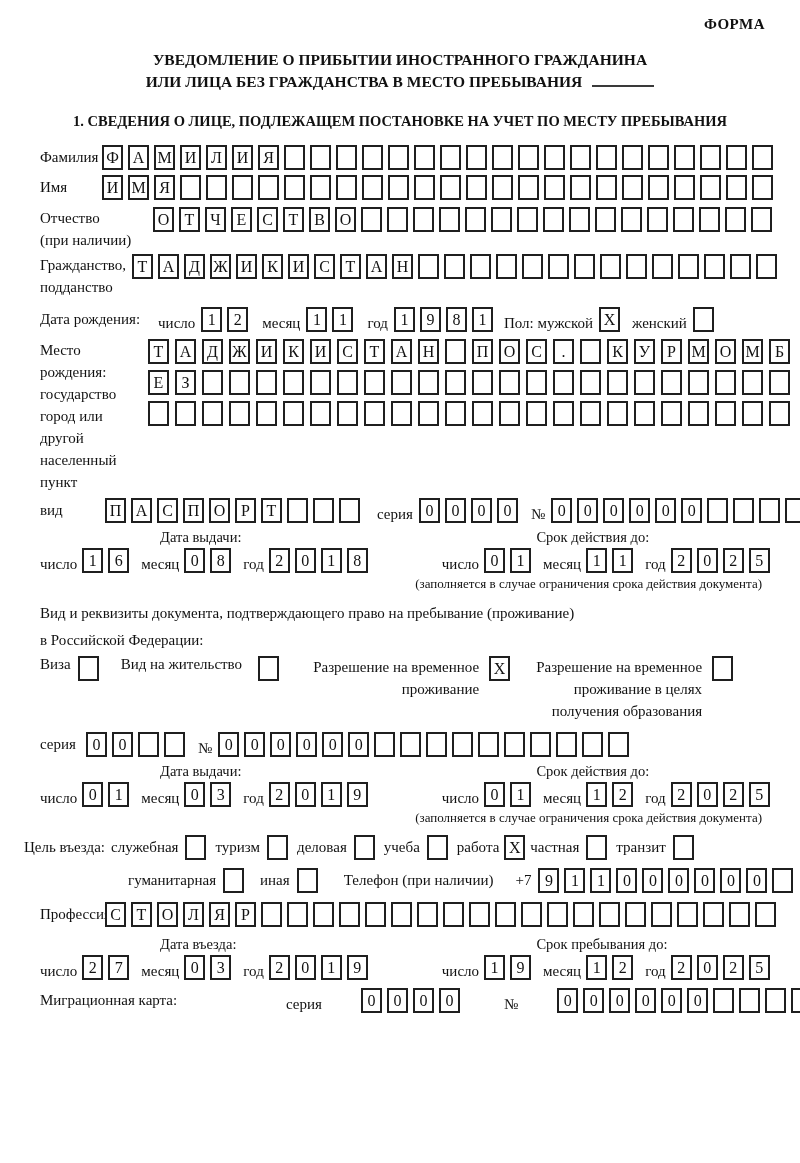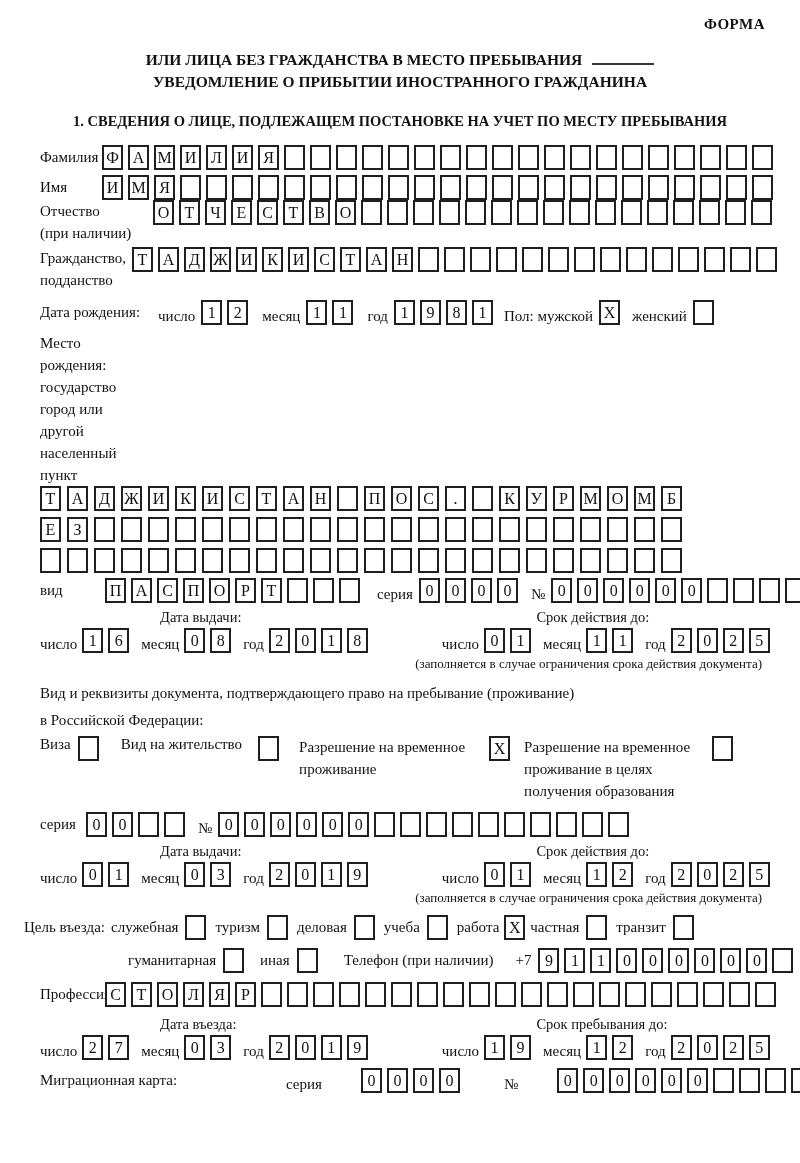--- a/index.html
+++ b/index.html
@@ -26,37 +26,37 @@
   #sec1{margin-top:20px;text-align:center;font-weight:bold;font-size:14.5px;}
 
   .center-head{margin-top:4px;text-align:center;font-weight:bold;font-size:14px;}
   .sub-labels{display:flex;font-size:14.5px;margin-top:6px;padding-left:40px;}
   .note-right{margin-top:3px;text-align:right;padding-right:38px;font-size:13px;}
   .para{padding-left:40px;font-size:15px;line-height:27px;margin-top:8px;}
 
   .opt-label{font-size:15px;flex:none;}
   .opt-box{margin-left:7px;flex:none;}
   .cbx .cell{margin-right:0;}
-  .center-lbl{text-align:left;font-size:15px;line-height:22px;flex:none;}
+  .center-lbl{text-align:right;font-size:15px;line-height:22px;flex:none;}
 
   .date-group{display:flex;align-items:center;}
   .date-group .word{margin-right:5px;}
   .date-group .cells{margin-right:7px;}
 </style>
 </head>
 <body>
 
 <div class="page">
 
 
   <div id="forma">ФОРМА</div>
 
   <div id="title">
+    <div>УВЕДОМЛЕНИЕ О ПРИБЫТИИ ИНОСТРАННОГО ГРАЖДАНИНА</div>
     <div><span>ИЛИ ЛИЦА БЕЗ ГРАЖДАНСТВА В МЕСТО ПРЕБЫВАНИЯ</span><span class="blankline"></span></div>
-    <div>УВЕДОМЛЕНИЕ О ПРИБЫТИИ ИНОСТРАННОГО ГРАЖДАНИНА</div>
   </div>
 
   <div id="sec1">1. СВЕДЕНИЯ О ЛИЦЕ, ПОДЛЕЖАЩЕМ ПОСТАНОВКЕ НА УЧЕТ ПО МЕСТУ ПРЕБЫВАНИЯ</div>
 
   <div class="row" style="margin-top:15px;">
     <span class="lbl" style="width:62px;">Фамилия</span>
     <span class="cells">
         <span class="cell">Ф</span>
         <span class="cell">А</span>
         <span class="cell">М</span>
@@ -111,21 +111,21 @@
         <span class="cell"></span>
         <span class="cell"></span>
         <span class="cell"></span>
         <span class="cell"></span>
         <span class="cell"></span>
         <span class="cell"></span>
         <span class="cell"></span>
       </span>
   </div>
 
-  <div class="row row-top" style="margin-top:0;">
+  <div class="row row-top" style="margin-top:7px;">
     <span class="lbl lbl-stack" style="width:113px;">
       <span>Отчество</span><br>
       <span>(при наличии)</span>
     </span>
     <span class="cells">
         <span class="cell">О</span>
         <span class="cell">Т</span>
         <span class="cell">Ч</span>
         <span class="cell">Е</span>
         <span class="cell">С</span>
@@ -207,21 +207,21 @@
     <span class="word">Пол: мужской</span>
     <span class="cells cbx" style="margin-right:12px;">
         <span class="cell">X</span>
       </span>
     <span class="word">женский</span>
     <span class="cells cbx">
         <span class="cell"></span>
       </span>
   </div>
 
-  <div class="row row-top" style="margin-top:7px;flex-direction:column;">
+  <div class="row row-top" style="margin-top:7px;">
     <span class="lbl lbl-stack" style="width:108px;">
       <span>Место рождения:</span><br>
       <span>государство</span><br>
       <span>город или другой</span><br>
       <span>населенный пункт</span>
     </span>
     <span>
       <span class="cells cells-wide" style="margin-bottom:6px;">
           <span class="cell">Т</span>
           <span class="cell">А</span>

